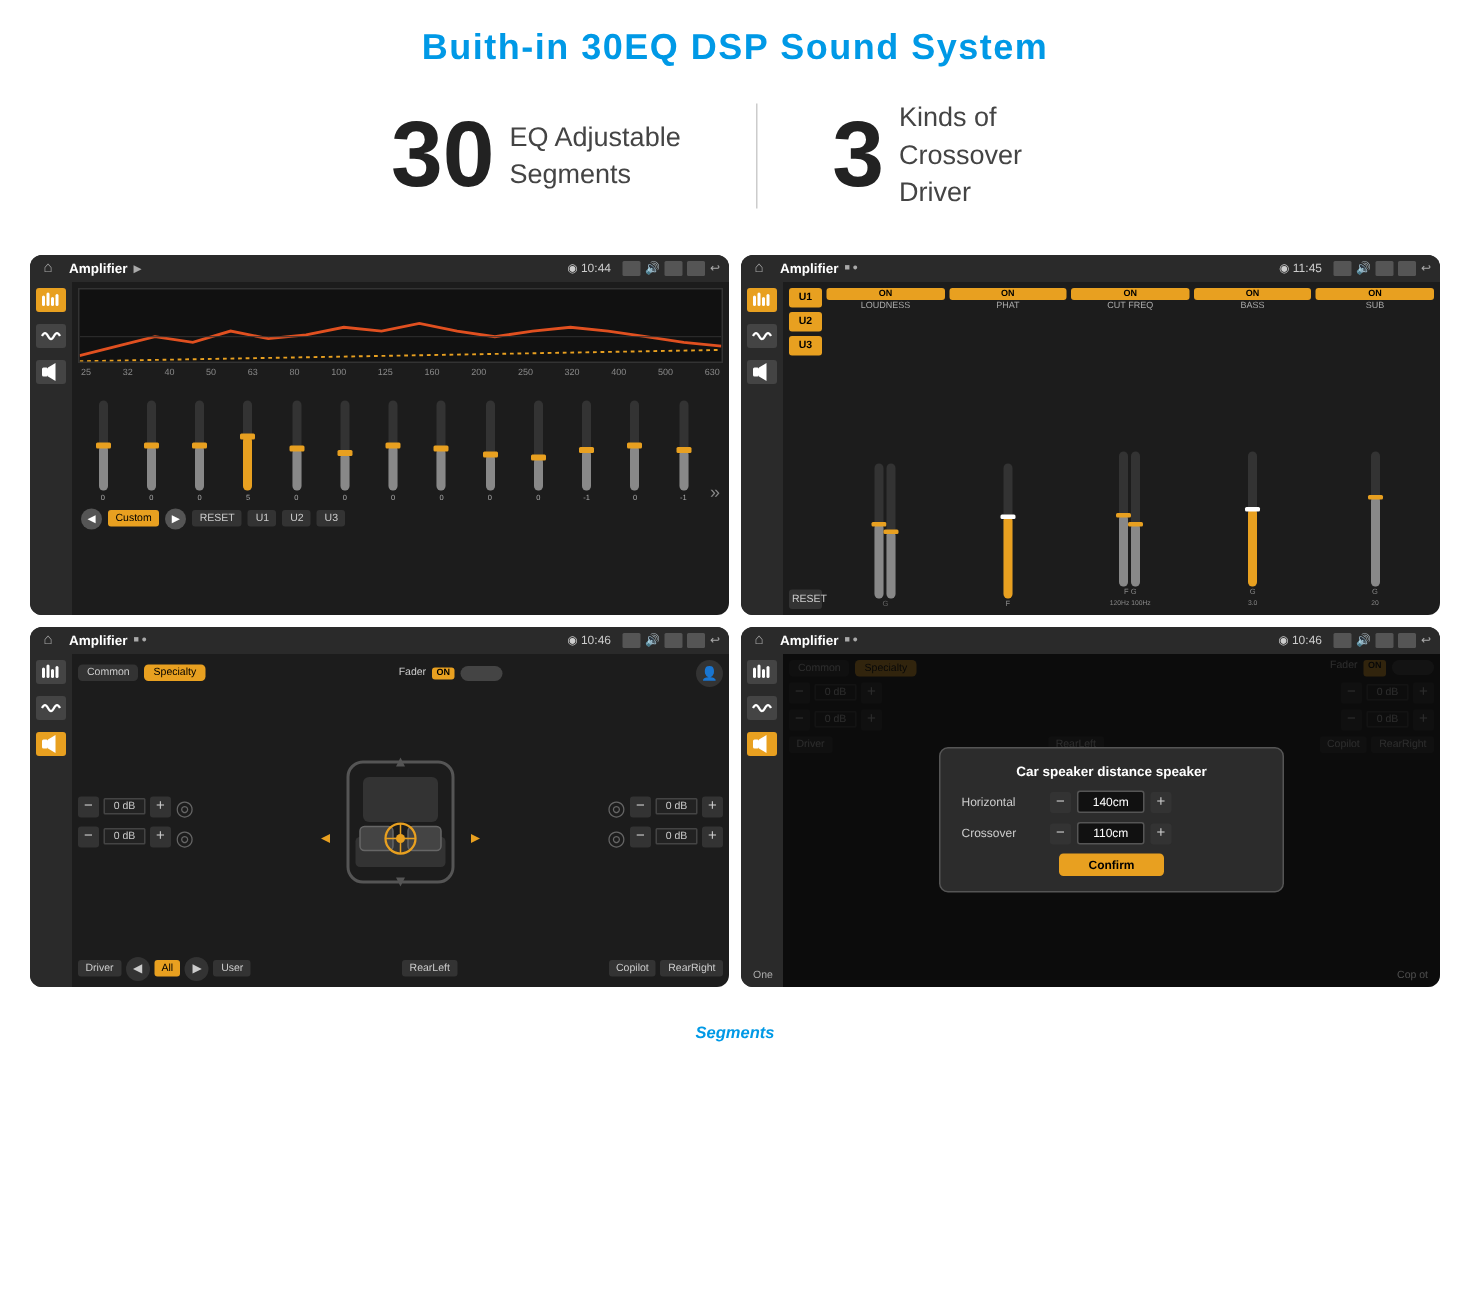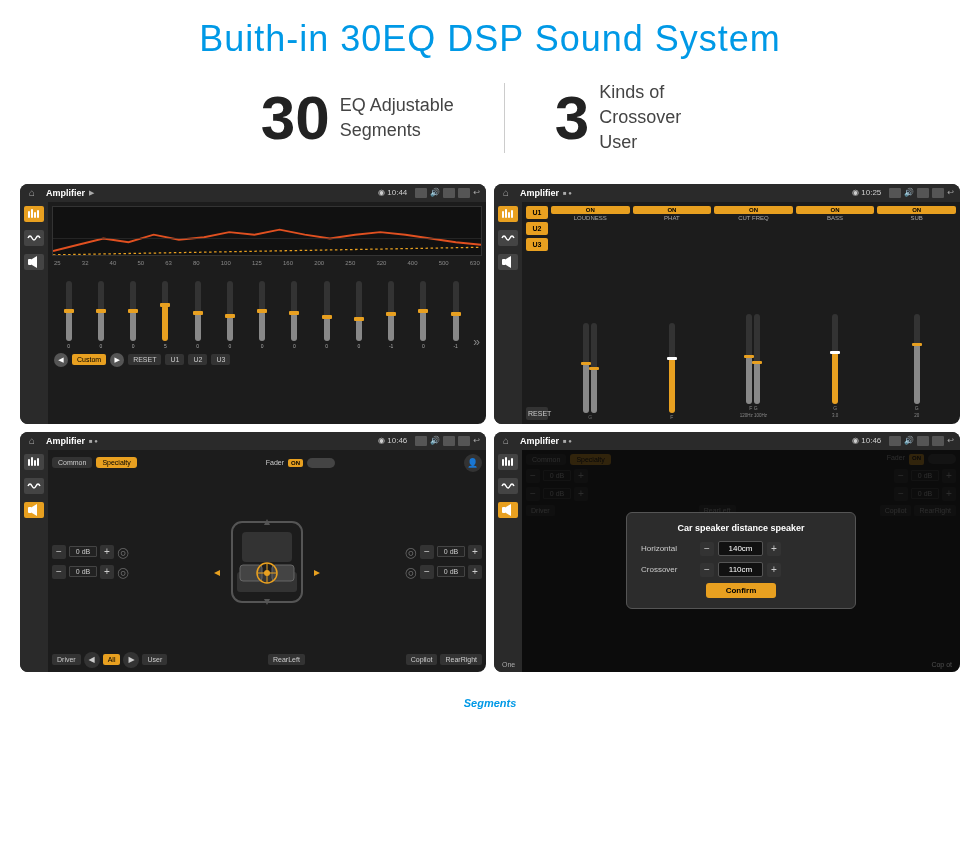--- a/index.html
+++ b/index.html
@@ -8,22 +8,22 @@
       min-height: 863px;
       background: #ffffff;
       font-family: Arial, sans-serif;
       overflow-x: hidden;
     }
 
     
     .page-title {
       text-align: center;
       padding: 18px 20px 10px;
-      font-size: 36px;
-      font-weight: 400;
+      font-size: 24px;
+      font-weight: 700;
       color: #0099e6;
       letter-spacing: 1px;
     }
 
     
     .stats-row {
       display: flex;
       justify-content: center;
       align-items: center;
       padding: 10px 0 20px;
@@ -528,21 +528,21 @@
     <div class="stat-desc">
       <span>EQ Adjustable</span><br>
       <span>Segments</span>
     </div>
   </div>
   <div class="stat-divider"></div>
   <div class="stat-block">
     <span class="stat-number">3</span>
     <div class="stat-desc">
       <span>Kinds of</span><br>
-      <span>Crossover User</span>
+      <span>Crossover Driver</span>
     </div>
   </div>
 </div>
 
 <div class="screens-grid">
 
   <div class="screen-card">
     <div class="screen-ui">
       <div class="screen-topbar">
         <span class="home-icon">⌂</span>
@@ -712,21 +712,21 @@
       </div>
     </div>
   </div>
 
   <div class="screen-card">
     <div class="screen-ui">
       <div class="screen-topbar">
         <span class="home-icon">⌂</span>
         <span class="app-title">Amplifier</span>
         <span style="font-size:6px;color:#aaa;">■ ●</span>
-        <span class="time">◉ 10:25</span>
+        <span class="time">◉ 11:45</span>
         <div class="topbar-icons">
           <span class="topbar-icon"></span>
           <span style="font-size:8px;color:#aaa;">🔊</span>
           <span class="topbar-icon"></span>
           <span class="topbar-icon"></span>
           <span style="font-size:8px;color:#aaa;">↩</span>
         </div>
       </div>
       <div class="screen-body">
         <div class="screen-sidebar">

